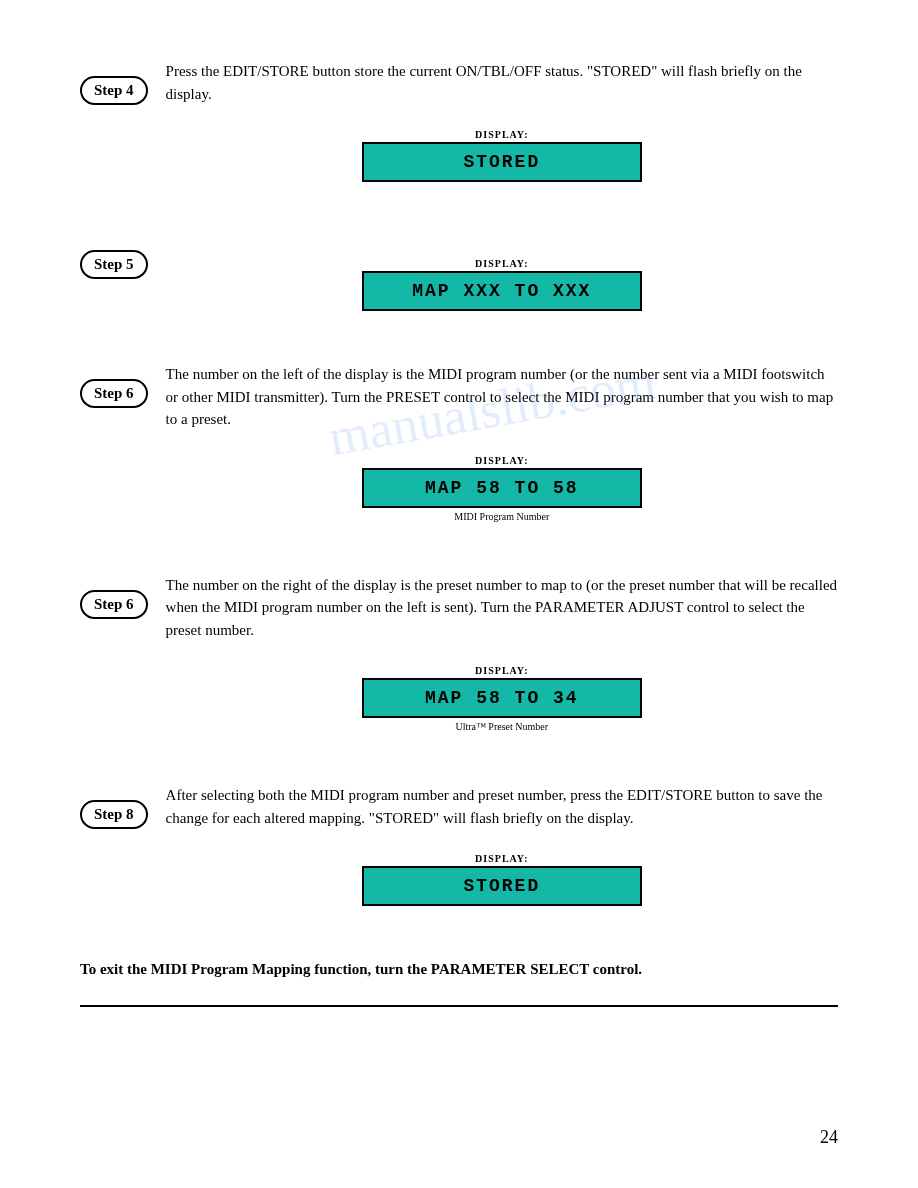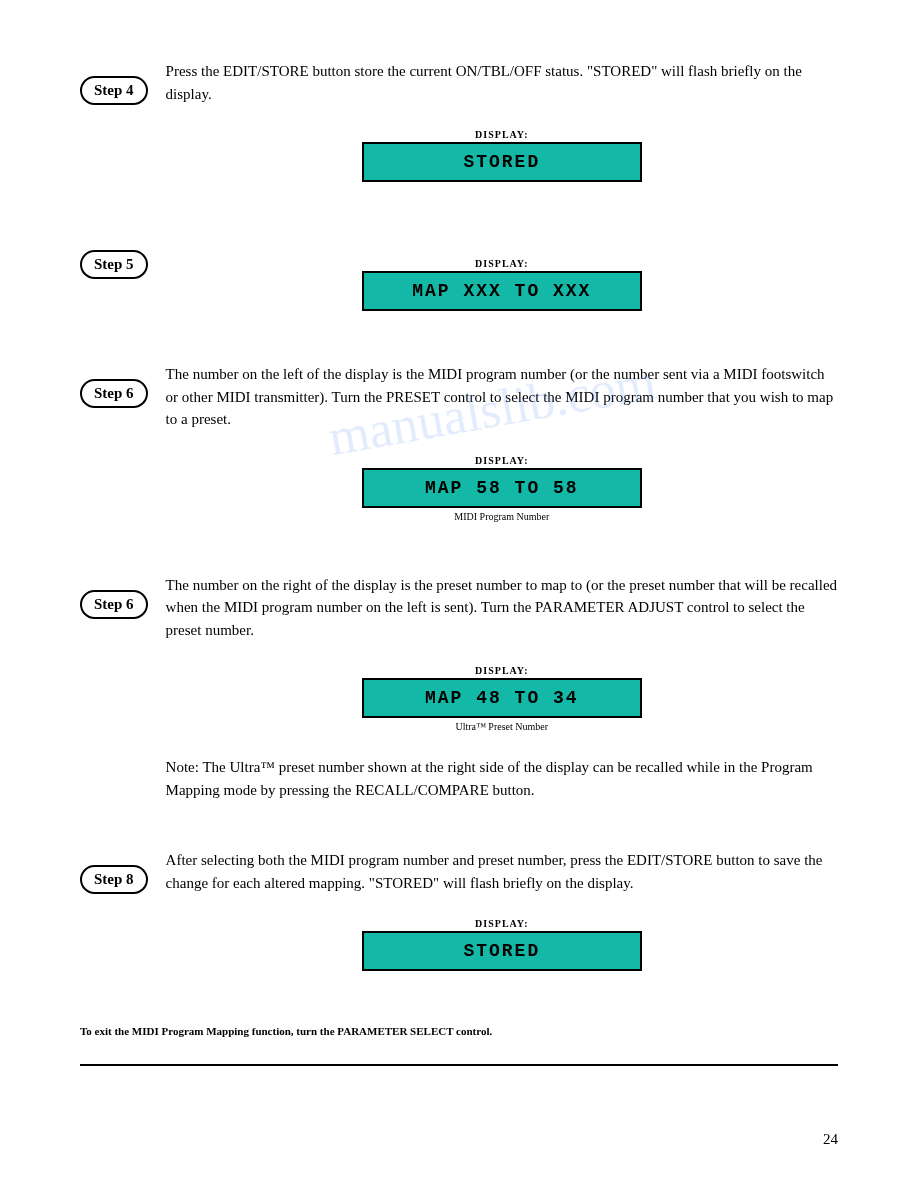--- a/index.html
+++ b/index.html
@@ -66,34 +66,34 @@
       text-align: center;
       margin-top: 3px;
       display: block;
     }
     .note-block {
       margin: 10px 0 20px 0;
       line-height: 1.5;
     }
     .exit-note {
       font-weight: bold;
-      font-size: 11px;
+      font-size: 15px;
       margin-top: 18px;
       margin-bottom: 18px;
       line-height: 1.5;
     }
     .bottom-line {
       border-top: 2px solid #000;
       margin-top: 24px;
     }
     .page-number {
       position: absolute;
       bottom: 40px;
       right: 80px;
-      font-size: 15px;
+      font-size: 18px;
     }
     .display-wrapper {
       display: flex;
       flex-direction: column;
       align-items: center;
       margin: 24px 0;
     }
     .watermark {
       position: absolute;
       top: 380px;
@@ -146,24 +146,23 @@
       </div>
     </div>
   </div>
 
   <div class="step-row">
     <div class="step-badge">Step 6</div>
     <div class="step-content">
       <div class="step-text">The number on the right of the display is the preset number to map to (or the preset number that will be recalled when the MIDI program number on the left is sent).  Turn the PARAMETER ADJUST control to select the preset number.</div>
       <div class="display-wrapper">
         <span class="display-label">DISPLAY:</span>
-        <div class="display-box wide">MAP       48  TO   34</div>
+        <div class="display-box wide">MAP       58  TO   34</div>
         <span class="display-caption">Ultra™ Preset Number</span>
       </div>
-      <div class="note-block">Note:  The Ultra™ preset number shown at the right side of the display can be recalled while in the Program Mapping mode by pressing the RECALL/COMPARE button.</div>
     </div>
   </div>
 
   <div class="step-row">
     <div class="step-badge">Step 8</div>
     <div class="step-content">
       <div class="step-text">After selecting both the MIDI program number and preset number, press the EDIT/STORE button to save the change for each altered mapping. "STORED" will flash briefly on the display.</div>
       <div class="display-wrapper">
         <span class="display-label">DISPLAY:</span>
         <div class="display-box wide">STORED</div>

